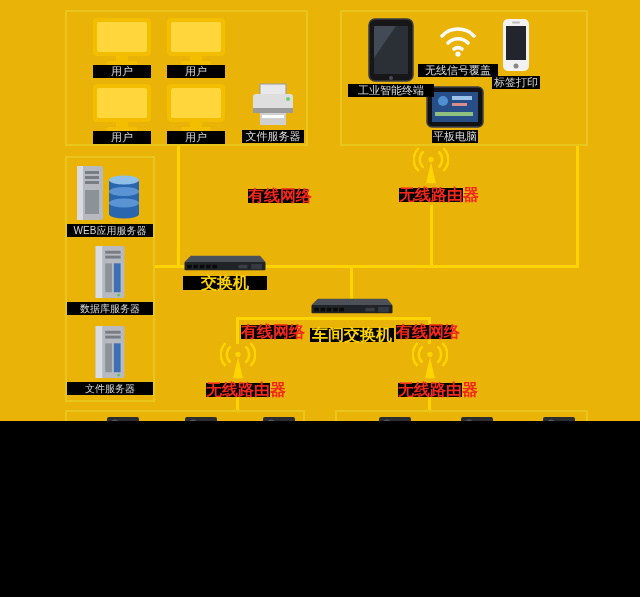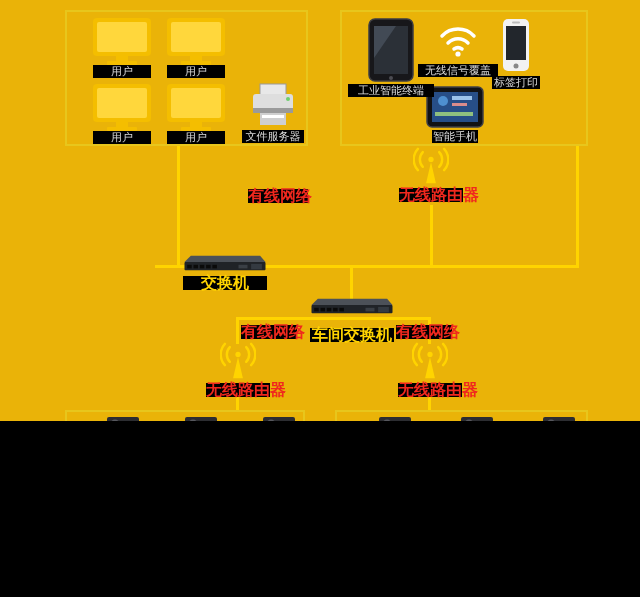--- a/index.html
+++ b/index.html
@@ -158,23 +158,37 @@
         <use href="#sym-wifi"></use>
       </svg>
     <div class="lbl" style="left:76px;top:52px;width:80px">无线信号覆盖</div>
     <svg class="icon" style="left:160px;top:6px;width:28px;height:54px">
         <use href="#sym-phone"></use>
       </svg>
     <div class="lbl" style="left:150px;top:64px;width:48px">标签打印</div>
     <svg class="icon" style="left:84px;top:74px;width:58px;height:42px">
         <use href="#sym-tabletpc"></use>
       </svg>
-    <div class="lbl" style="left:90px;top:118px;width:46px">智能手机</div>
-  </div>
-
+    <div class="lbl" style="left:90px;top:118px;width:46px">平板电脑</div>
+  </div>
+
+  <div class="zone" style="left:65px;top:156px;width:90px;height:246px">
+    <svg class="icon" style="left:6px;top:6px;width:72px;height:58px">
+        <use href="#sym-server-db"></use>
+      </svg>
+    <div class="lbl lbl-small" style="left:0;top:66px;width:86px">WEB应用服务器</div>
+    <svg class="icon" style="left:17px;top:86px;width:52px;height:56px">
+        <use href="#sym-server"></use>
+      </svg>
+    <div class="lbl lbl-small" style="left:0;top:144px;width:86px">数据库服务器</div>
+    <svg class="icon" style="left:17px;top:166px;width:52px;height:56px">
+        <use href="#sym-server"></use>
+      </svg>
+    <div class="lbl lbl-small" style="left:0;top:224px;width:86px">文件服务器</div>
+  </div>
 
   <div class="line" style="left:177px;top:146px;width:3px;height:121px"></div>
   <div class="line" style="left:155px;top:265px;width:424px;height:3px"></div>
   <div class="line" style="left:576px;top:146px;width:3px;height:121px"></div>
   <div class="line" style="left:430px;top:205px;width:3px;height:60px"></div>
   <div class="line" style="left:350px;top:268px;width:3px;height:32px"></div>
   <div class="line" style="left:236px;top:317px;width:195px;height:3px"></div>
   <div class="line" style="left:236px;top:317px;width:3px;height:27px"></div>
   <div class="line" style="left:236px;top:397px;width:3px;height:13px"></div>
   <div class="line" style="left:428px;top:317px;width:3px;height:27px"></div>

